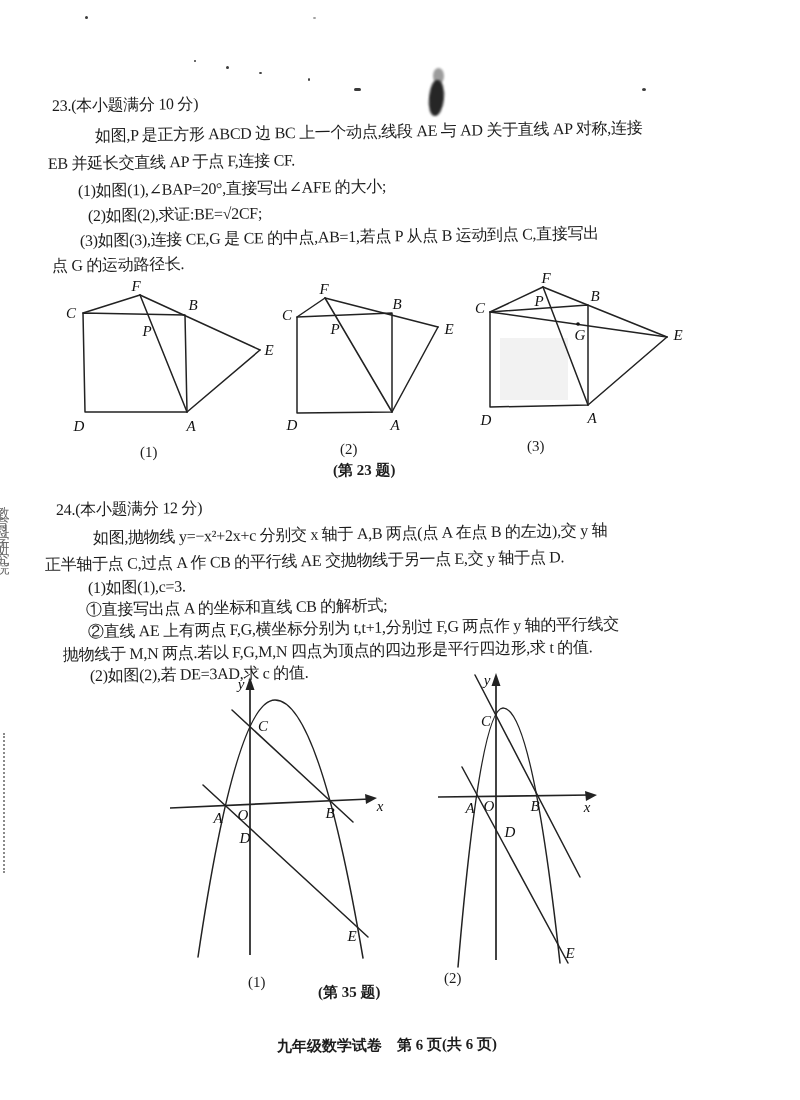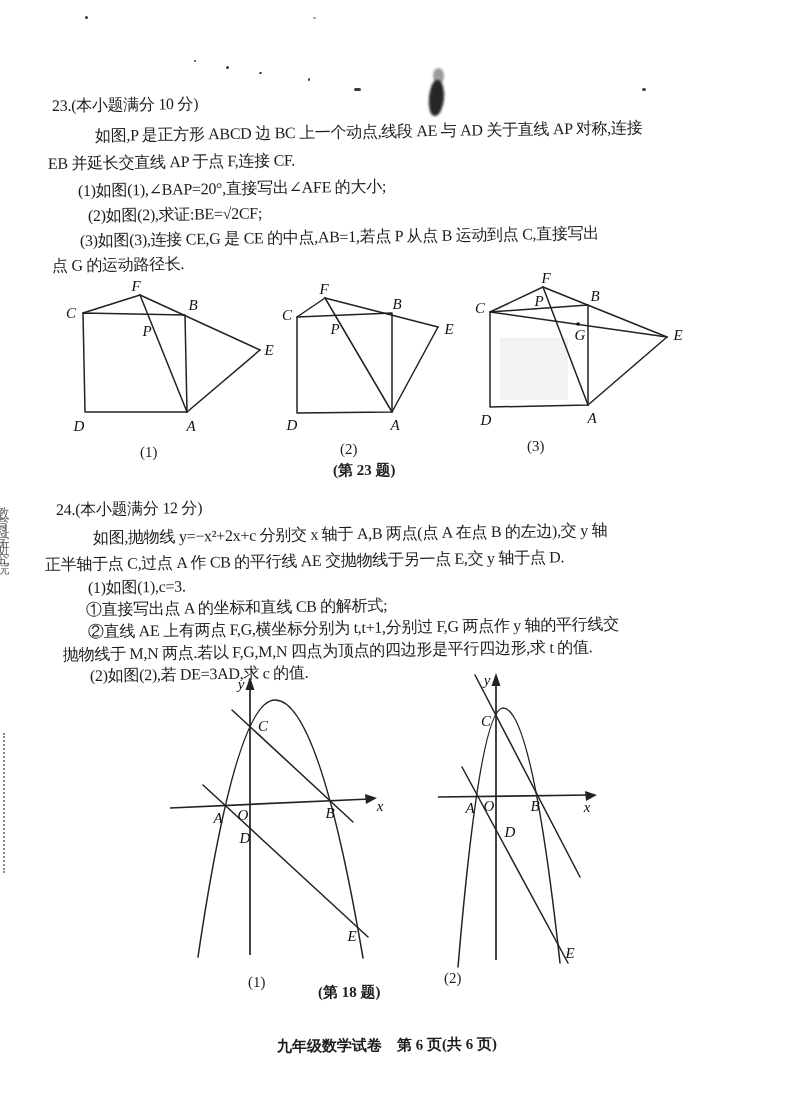--- a/index.html
+++ b/index.html
@@ -74,21 +74,21 @@
   <div class="tl" style="left:86px;top:600px;">①直接写出点 A 的坐标和直线 CB 的解析式;</div>
   <div class="tl" style="left:88px;top:622px;">②直线 AE 上有两点 F,G,横坐标分别为 t,t+1,分别过 F,G 两点作 y 轴的平行线交</div>
   <div class="tl" style="left:63px;top:645px;">抛物线于 M,N 两点.若以 F,G,M,N 四点为顶点的四边形是平行四边形,求 t 的值.</div>
   <div class="tl" style="left:90px;top:666px;">(2)如图(2),若 DE=3AD,求 c 的值.</div>
 
   <div class="cap" style="left:140px;top:444px;">(1)</div>
   <div class="cap" style="left:340px;top:441px;">(2)</div>
   <div class="cap" style="left:527px;top:438px;">(3)</div>
   <div class="cap cap-main" style="left:333px;top:461px;">(第 23 题)</div>
   <div class="cap" style="left:248px;top:974px;">(1)</div>
-  <div class="cap cap-main" style="left:318px;top:983px;">(第 18 题)</div>
+  <div class="cap cap-main" style="left:318px;top:983px;">(第 35 题)</div>
   <div class="cap" style="left:444px;top:970px;">(2)</div>
 
   <div class="footer" style="left:277px;top:1036px;">九年级数学试卷　第 6 页(共 6 页)</div>
 
   <svg class="figs" width="800" height="1100" viewBox="0 0 800 1100">
 
     <g>
       <polygon class="ln" points="83,313 185,315 187,412 85,412"></polygon>
       <line class="ln" x1="83" y1="313" x2="140" y2="295"></line>
       <line class="ln" x1="140" y1="295" x2="260" y2="350"></line>

